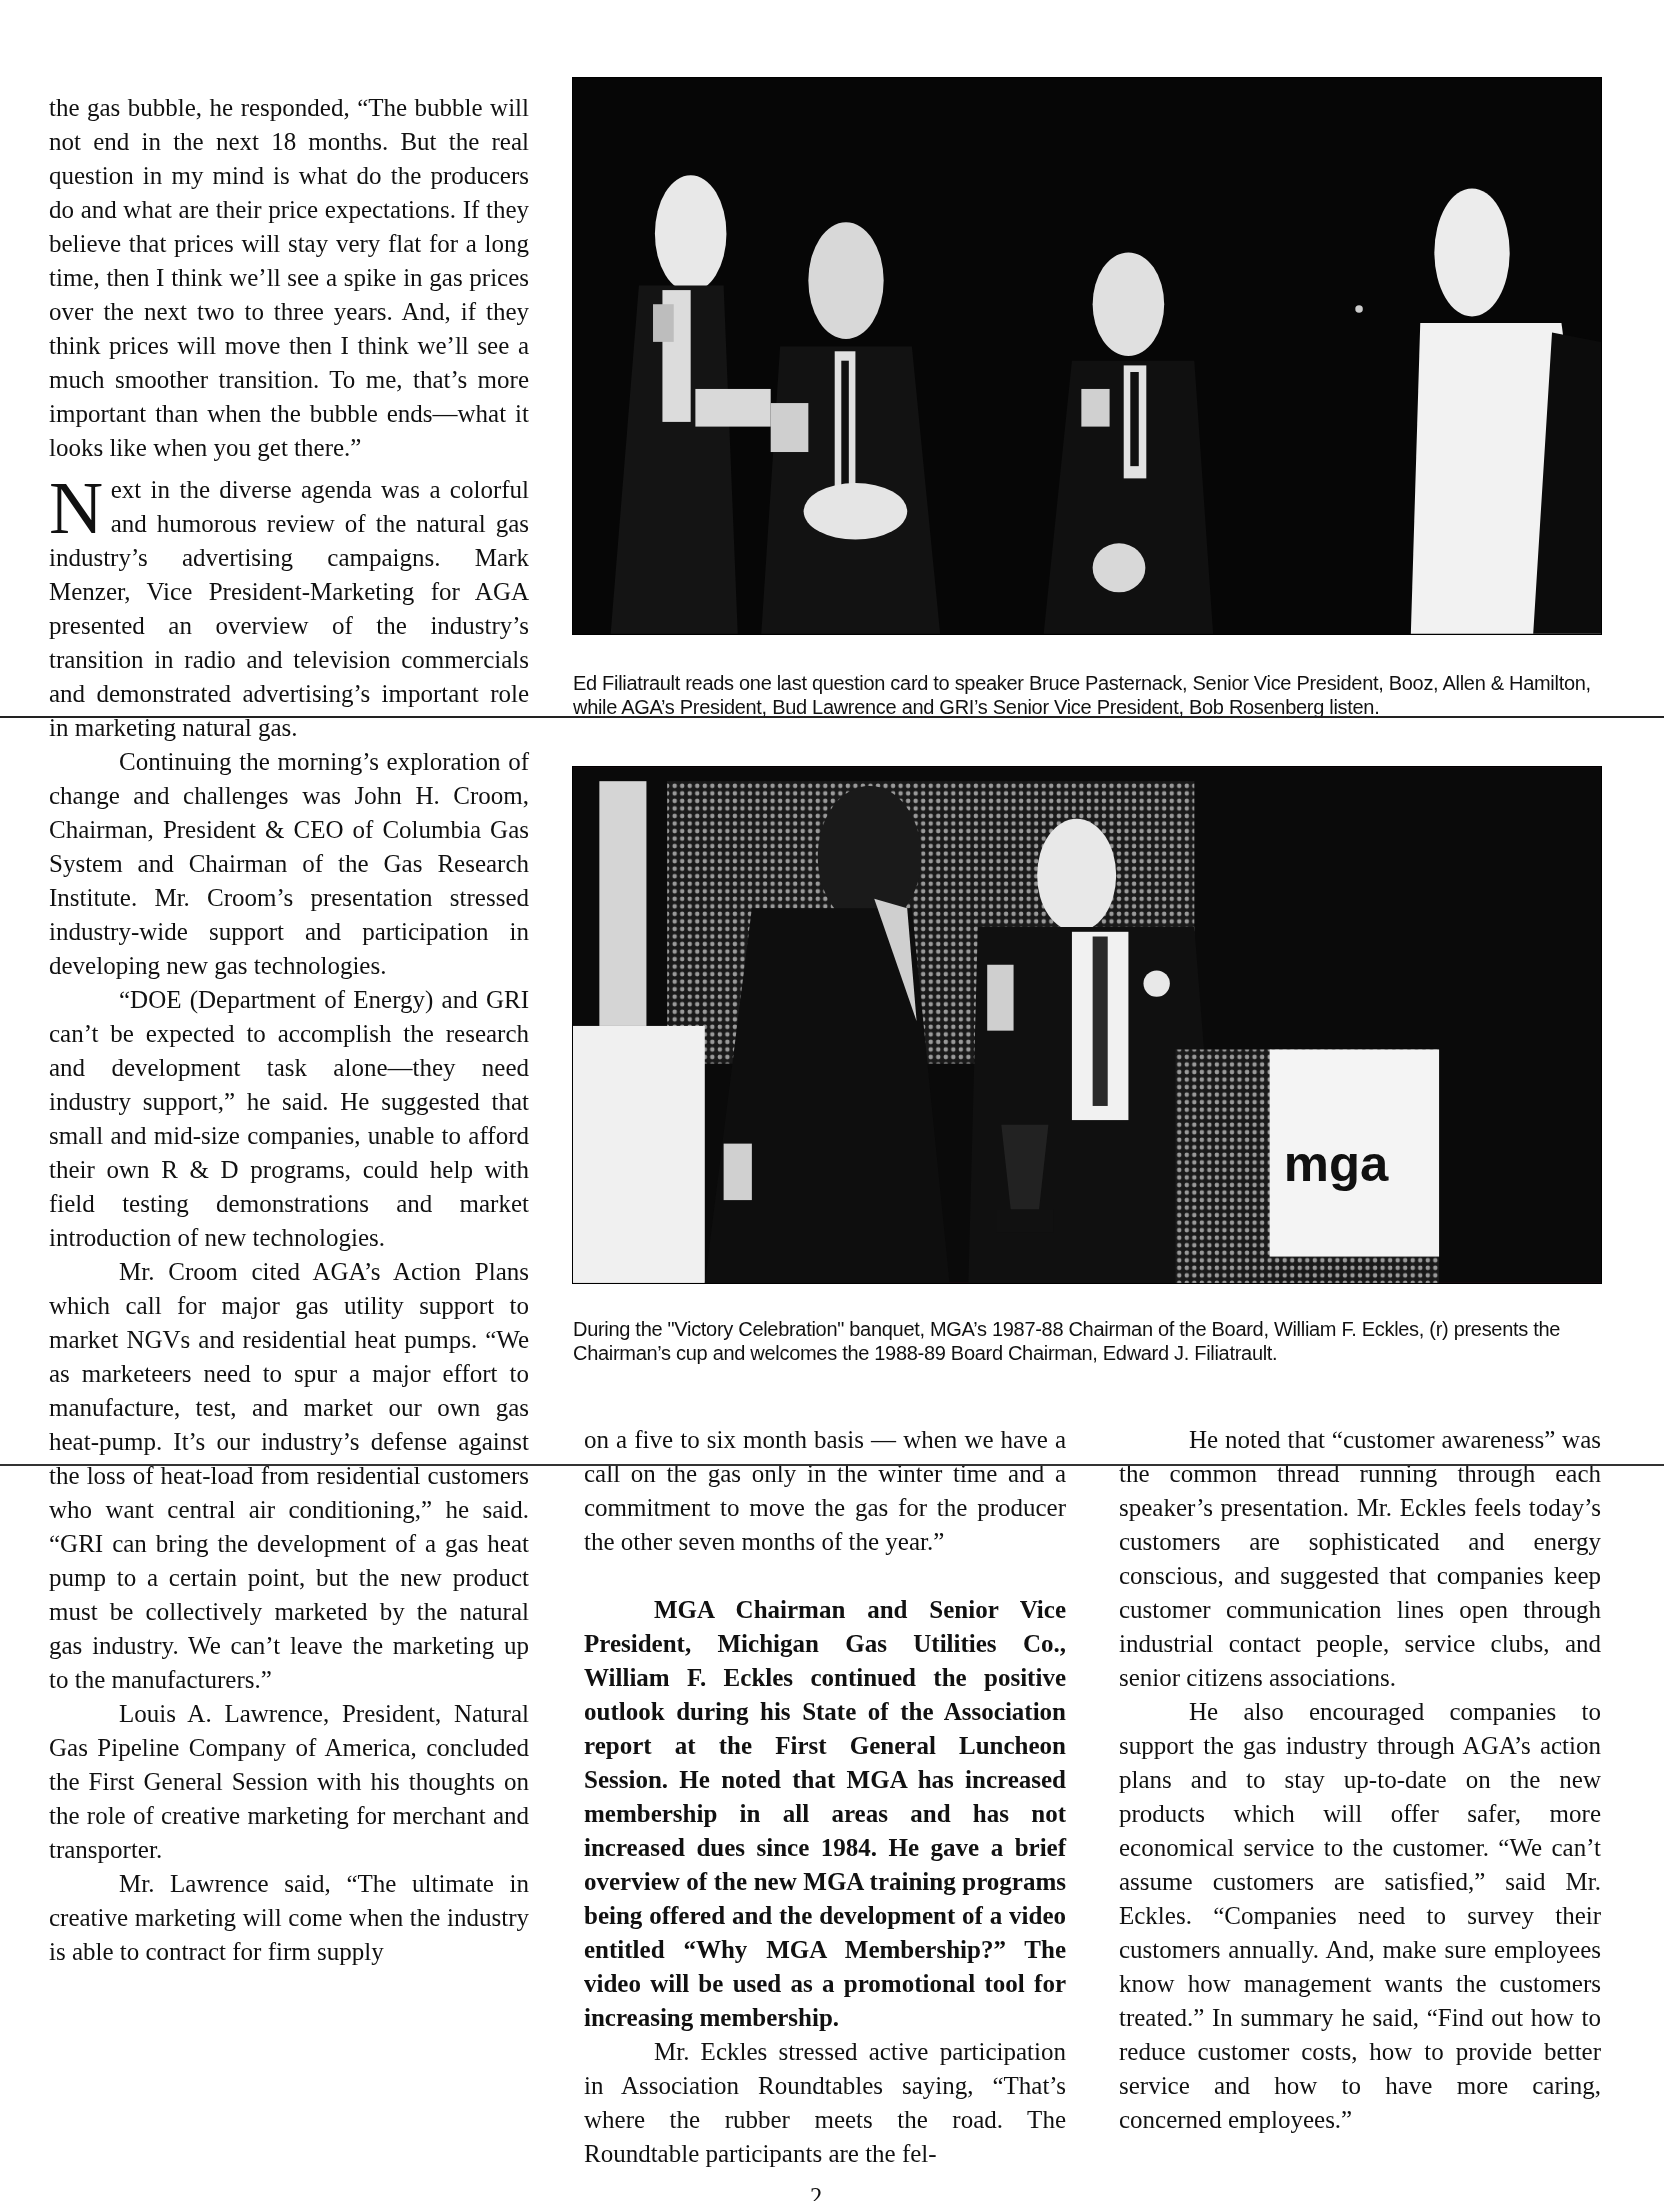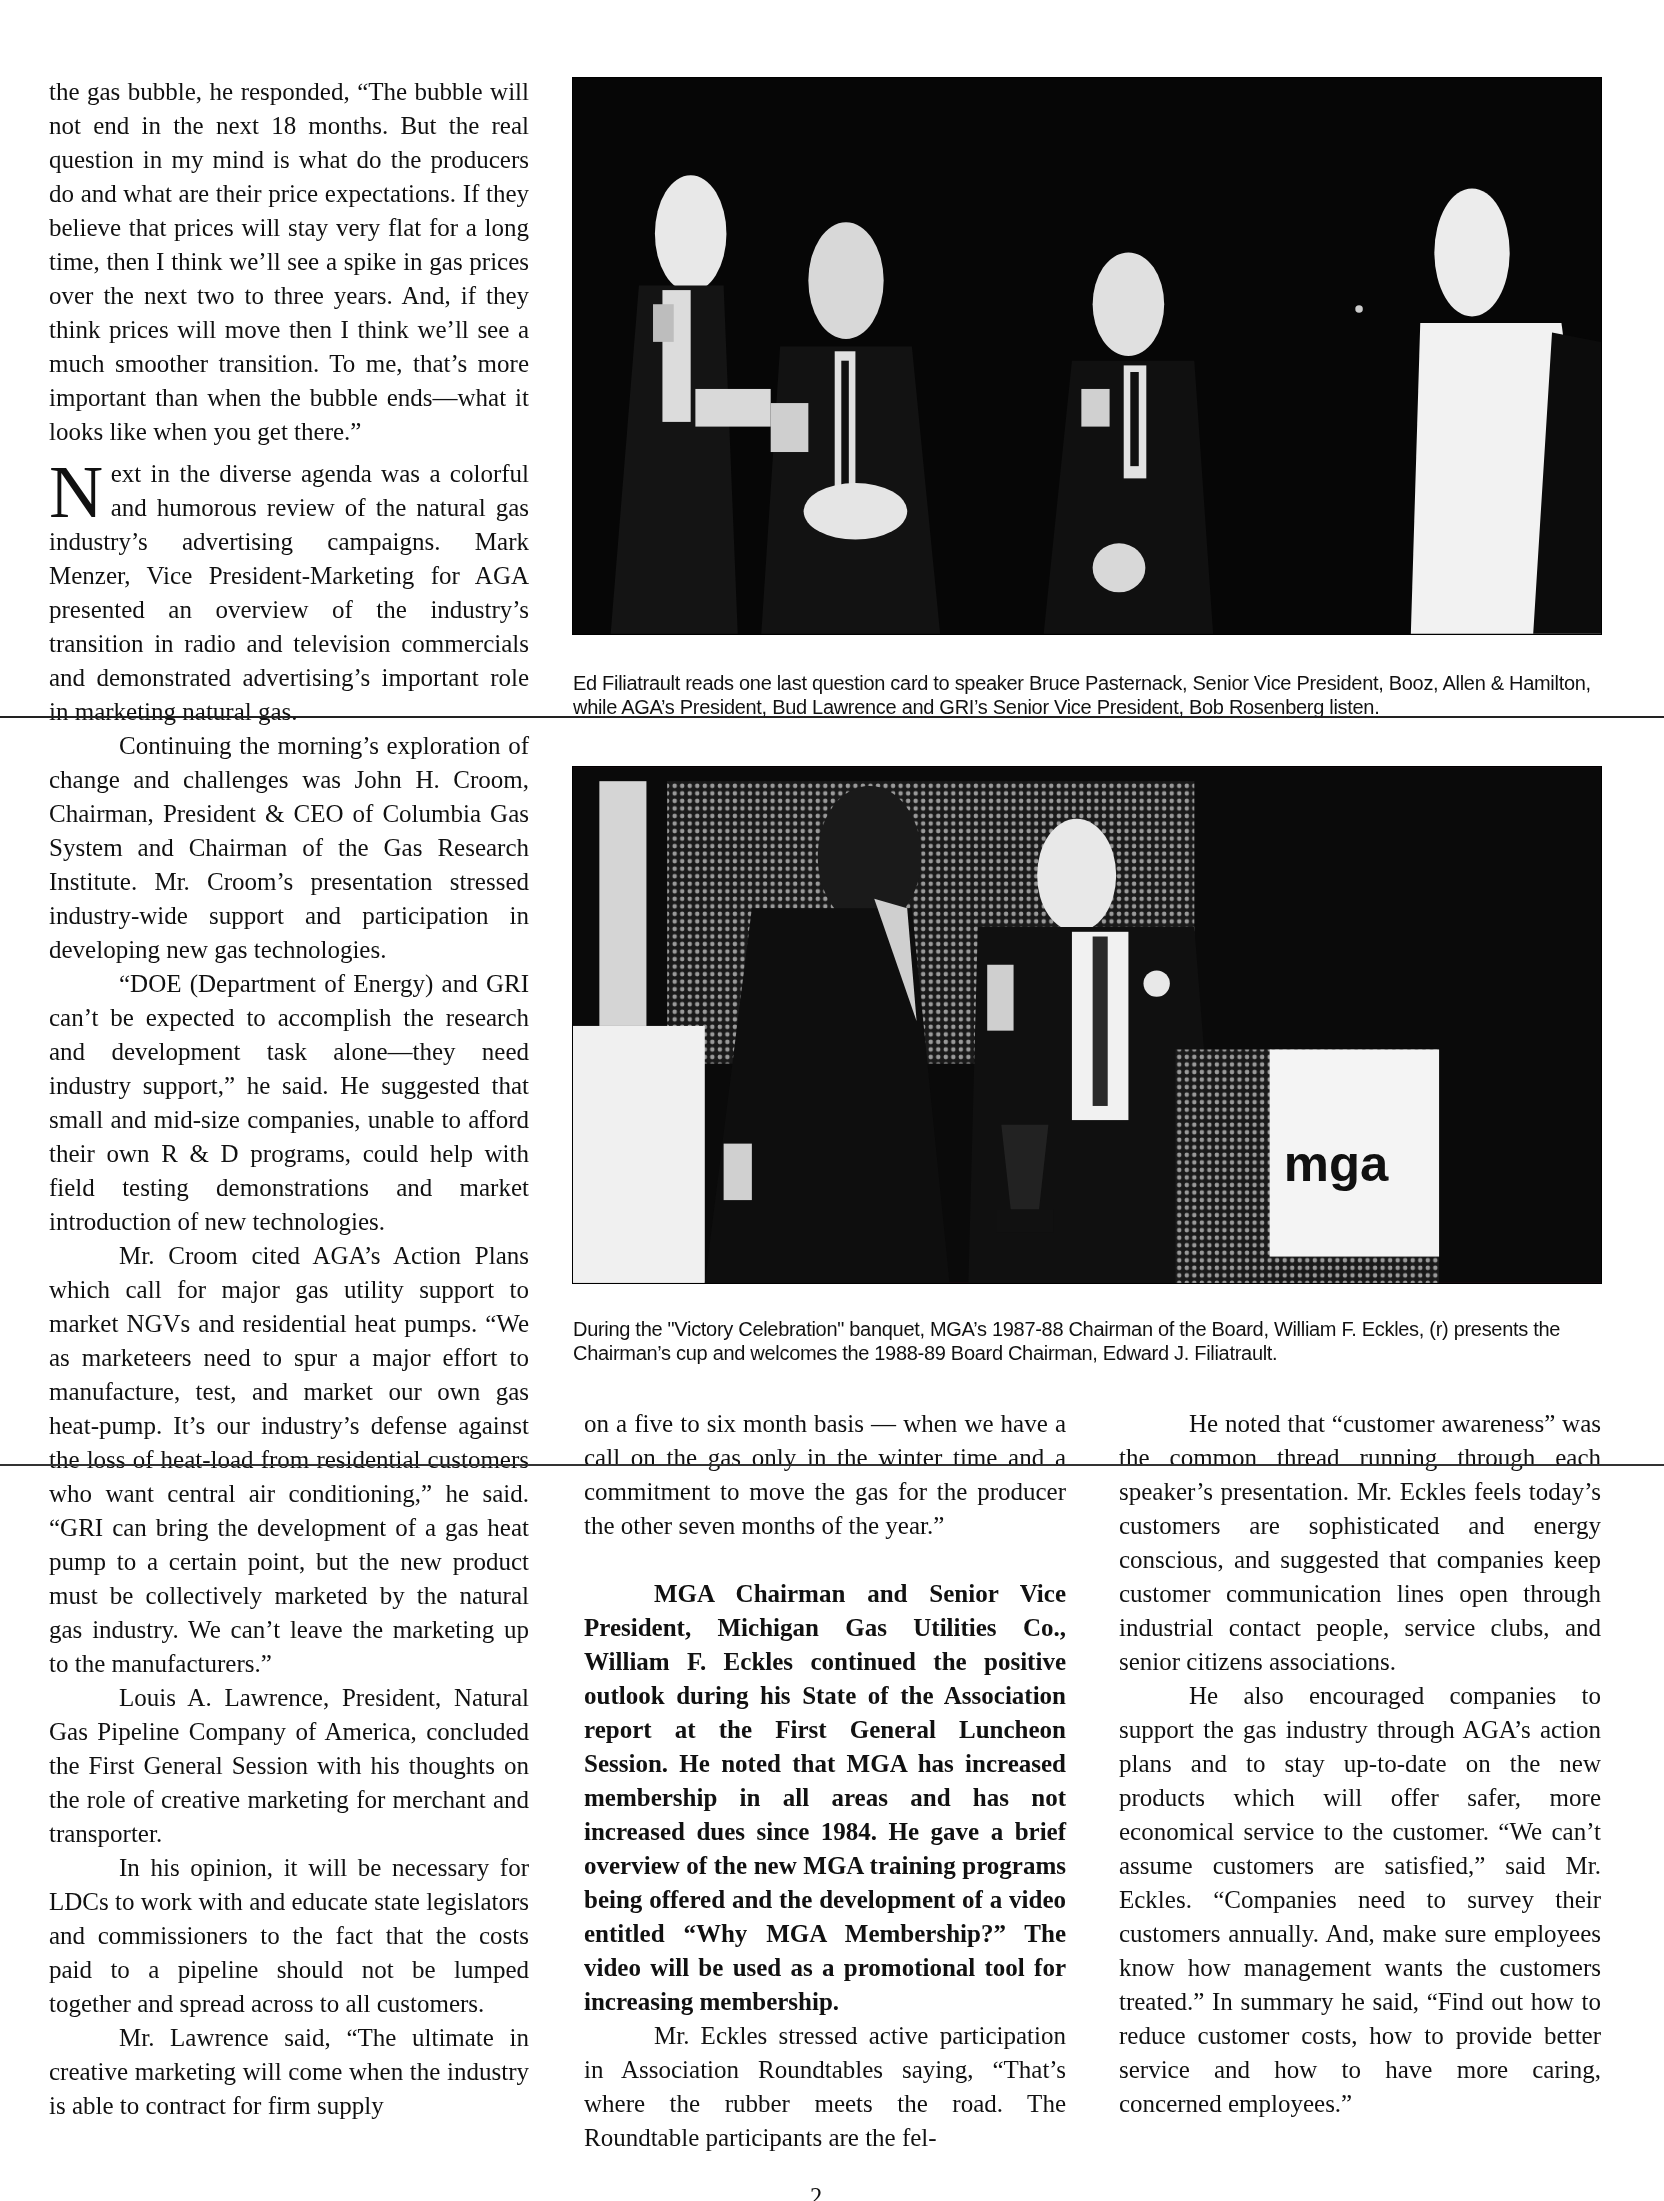--- a/index.html
+++ b/index.html
@@ -2,21 +2,21 @@
 <html style="font-size:15px"><head>
   <meta charset="utf-8">
   <style>
     html, body { margin: 0; padding: 0; background: #ffffff; }
     body {
       width: 1665px; height: 2202px; position: relative; overflow: hidden;
       font-family: "Liberation Serif", "DejaVu Serif", serif; color: #111;
     }
     .col {
       position: absolute; font-size: 25px; line-height: 34px;
-      text-align: justify; text-align-last: auto;
+      text-align: justify; text-align-last: auto; margin-top: 16px;
     }
     .col p { margin: 0; }
     .col p.indent { text-indent: 70px; }
     .col p.gap { margin-top: 34px; font-weight: bold; }
     #col-left { left: 49px; top: 75px; width: 480px; }
     #col-mid { left: 584px; top: 1407px; width: 482px; }
     #col-right { left: 1119px; top: 1407px; width: 482px; }
     .dropcap {
       float: left; font-size: 75px; line-height: 60px; margin: 5.6px 7.5px 0 0;
       font-family: "Liberation Serif", serif;
@@ -45,21 +45,20 @@
 
 <div id="col-left" class="col">
   <p>the gas bubble, he responded, “The bubble will not end in the next 18 months. But the real question in my mind is what do the producers do and what are their price expectations. If they believe that prices will stay very flat for a long time, then I think we’ll see a spike in gas prices over the next two to three years. And, if they think prices will move then I think we’ll see a much smoother transition. To me, that’s more important than when the bubble ends—what it looks like when you get there.”</p>
   <p style="margin-top:7.5px">
     <span class="dropcap">N</span><span>ext in the diverse agenda was a colorful and humorous review of the natural gas industry’s advertising campaigns. Mark Menzer, Vice President-Marketing for AGA presented an overview of the industry’s transition in radio and television commercials and demonstrated advertising’s important role in marketing natural gas.</span>
   </p>
   <p class="indent">Continuing the morning’s exploration of change and challenges was John H. Croom, Chairman, President &amp; CEO of Columbia Gas System and Chairman of the Gas Research Institute. Mr. Croom’s presentation stressed industry-wide support and participation in developing new gas technologies.</p>
   <p class="indent">“DOE (Department of Energy) and GRI can’t be expected to accomplish the research and development task alone—they need industry support,” he said. He suggested that small and mid-size companies, unable to afford their own R &amp; D programs, could help with field testing demonstrations and market introduction of new technologies.</p>
   <p class="indent">Mr. Croom cited AGA’s Action Plans which call for major gas utility support to market NGVs and residential heat pumps. “We as marketeers need to spur a major effort to manufacture, test, and market our own gas heat-pump. It’s our industry’s defense against the loss of heat-load from residential customers who want central air conditioning,” he said. “GRI can bring the development of a gas heat pump to a certain point, but the new product must be collectively marketed by the natural gas industry. We can’t leave the marketing up to the manufacturers.”</p>
   <p class="indent">Louis A. Lawrence, President, Natural Gas Pipeline Company of America, concluded the First General Session with his thoughts on the role of creative marketing for merchant and transporter.</p>
-  <p class="indent">In his opinion, it will be necessary for LDCs to work with and educate state legislators and commissioners to the fact that the costs paid to a pipeline should not be lumped together and spread across to all customers.</p>
   <p class="indent">Mr. Lawrence said, “The ultimate in creative marketing will come when the industry is able to contract for firm supply</p>
 </div>
 
 <div id="photo-top" class="photo">
   <svg width="1028" height="556" viewBox="0 0 1092 590">
     <rect width="1092" height="590" fill="#060606"></rect>
 
     <ellipse cx="125" cy="165" rx="38" ry="62" fill="#e8e8e8"></ellipse>
     <path d="M70 220 L160 220 L175 590 L40 590 Z" fill="#141414"></path>
     <rect x="95" y="225" width="30" height="140" fill="#dcdcdc"></rect>

